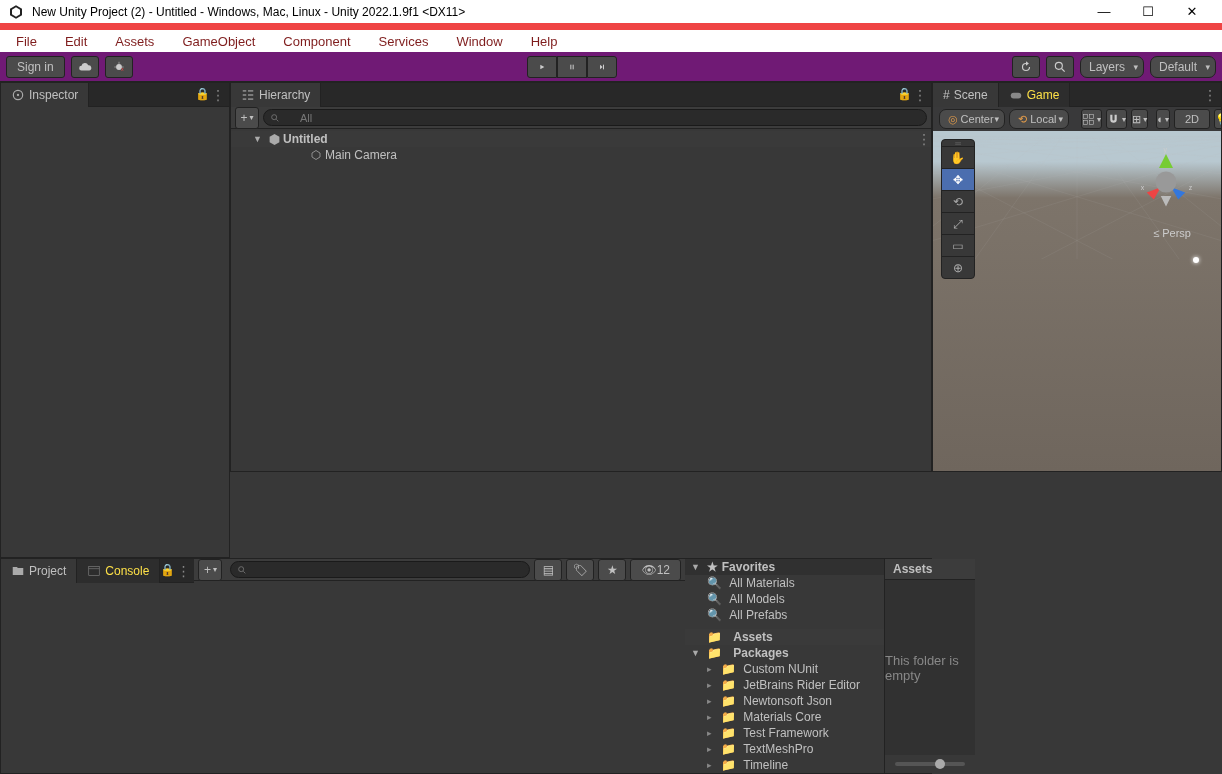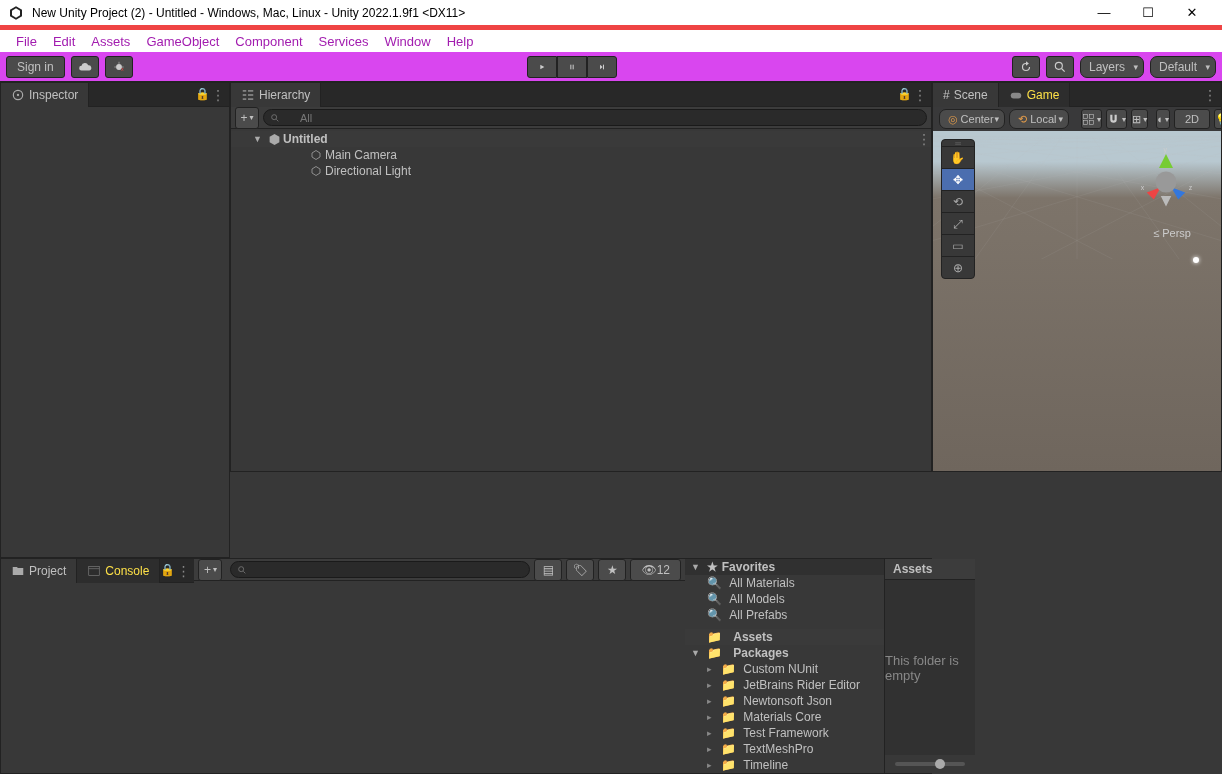--- a/index.html
+++ b/index.html
@@ -1,31 +1,31 @@
 <!DOCTYPE html>
 <html><head>
 <meta charset="utf-8">
 <style>
 * { margin: 0; padding: 0; box-sizing: border-box; font-family: "Segoe UI", Arial, sans-serif; }
 body { width: 1222px; height: 774px; background: #fff; overflow: hidden; font-size: 12px; }
 
 
-.titlebar { height: 30px; display: flex; align-items: center; padding: 0 8px; background: #fff; border-bottom: 5px solid #ef4444; }
+.titlebar { height: 30px; display: flex; align-items: center; padding: 0 8px; background: #fff; border-bottom: 7px solid #ef4444; }
 .titlebar .logo { width: 16px; height: 16px; margin-right: 8px; }
 .titlebar .title { flex: 1; font-size: 12px; color: #000; }
 .titlebar .winbtns { display: flex; gap: 0; }
 .titlebar .winbtn { width: 44px; height: 28px; display: flex; align-items: center; justify-content: center; font-size: 13px; }
 
 
-.menubar { height: 22px; display: flex; align-items: center; padding: 0 8px; gap: 0; background: #fff; color: #a21caf; font-size: 13px; }
+.menubar { height: 22px; display: flex; align-items: center; padding: 0 8px; gap: 12px; background: #fff; color: #7f1d1d; font-size: 13px; }
 .menubar span { padding: 2px 8px; cursor: default; }
 
 
 .dark { background: #383838; color: #c0c0c0; }
-.toolbar-top { height: 30px; background: #d946ef; display: flex; align-items: center; padding: 0 6px; gap: 6px; border-bottom: 1px solid #222; }
+.toolbar-top { height: 30px; background: #701a75; display: flex; align-items: center; padding: 0 6px; gap: 6px; border-bottom: 1px solid #222; }
 .btn { background: #4b4b4b; border: 1px solid #222; border-radius: 3px; padding: 3px 10px; color: #c0c0c0; font-size: 12px; display: inline-flex; align-items: center; justify-content: center; height: 22px; }
 .btn.icon { width: 28px; padding: 0; }
 .spacer { flex: 1; }
 .playgroup { display: flex; gap: 0; }
 .playgroup .btn { border-radius: 0; width: 30px; }
 .playgroup .btn:first-child { border-radius: 3px 0 0 3px; }
 .playgroup .btn:last-child { border-radius: 0 3px 3px 0; }
 .dd { background: #4b4b4b; border: 1px solid #222; border-radius: 7px; padding: 2px 18px 2px 8px; color: #c0c0c0; font-size: 12px; height: 22px; display: flex; align-items: center; position: relative; min-width: 60px; }
 .dd::after { content: "▾"; position: absolute; right: 5px; font-size: 9px; }
 
@@ -205,28 +205,20 @@
           <span style="flex:1"></span>
           <span class="dotmenu">⋮</span>
         </div>
         <div class="tree-row pad2">
           <span class="tree-icon">
               <svg viewBox="0 0 24 24" width="12" height="12">
                 <polygon points="12,3 20,8 20,16 12,21 4,16 4,8" fill="none" stroke="#aaa" stroke-width="1.5"></polygon>
               </svg>
             </span>
           <span>Main Camera</span>
-        </div>
-        <div class="tree-row pad2">
-          <span class="tree-icon">
-              <svg viewBox="0 0 24 24" width="12" height="12">
-                <polygon points="12,3 20,8 20,16 12,21 4,16 4,8" fill="none" stroke="#aaa" stroke-width="1.5"></polygon>
-              </svg>
-            </span>
-          <span>Directional Light</span>
         </div>
       </div>
     </div>
 
     <div class="panel">
       <div class="panel-tab">
         <div class="tab">
           <span>#</span>
           <span>Scene</span>
         </div>

